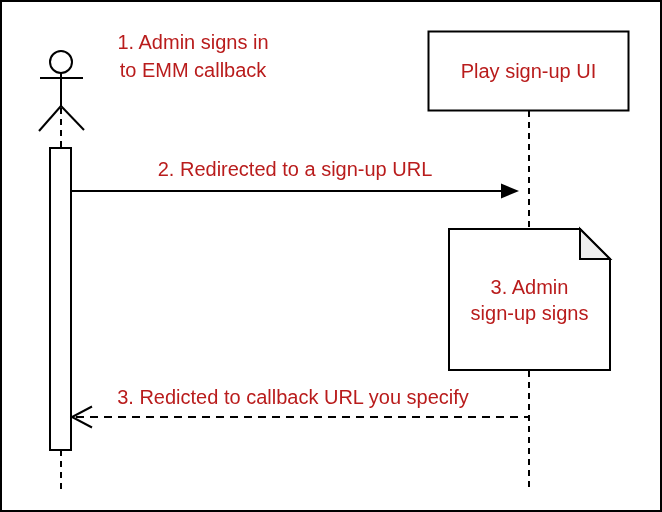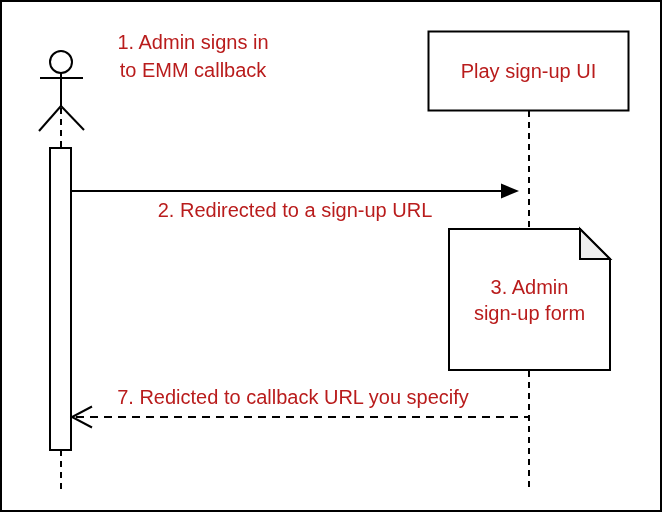--- a/index.html
+++ b/index.html
@@ -41,21 +41,20 @@
     left: 93px;
     top: 28px;
     width: 200px;
     line-height: 28px;
   }
   .actor-label span { display: block; }
   .message2-label {
     left: 95px;
     top: 157px;
     width: 400px;
-    margin-top: 41px;
   }
   .participant-label {
     left: 428px;
     top: 31px;
     width: 201px;
     height: 80px;
     display: flex;
     align-items: center;
     justify-content: center;
     line-height: 24px;
@@ -129,19 +128,19 @@
   </div>
 
   <div class="label message2-label">2. Redirected to a sign-up URL</div>
 
   <div class="label participant-label">
     <span>Play sign-up UI</span>
   </div>
 
   <div class="label note-label">
     <span>3. Admin</span>
-    <span>sign-up form</span>
+    <span>sign-up signs</span>
   </div>
 
-  <div class="label message4-label">7. Redicted to callback URL you specify</div>
+  <div class="label message4-label">3. Redicted to callback URL you specify</div>
 
   <div class="frame-border"></div>
 </div>
 
 </body></html>

